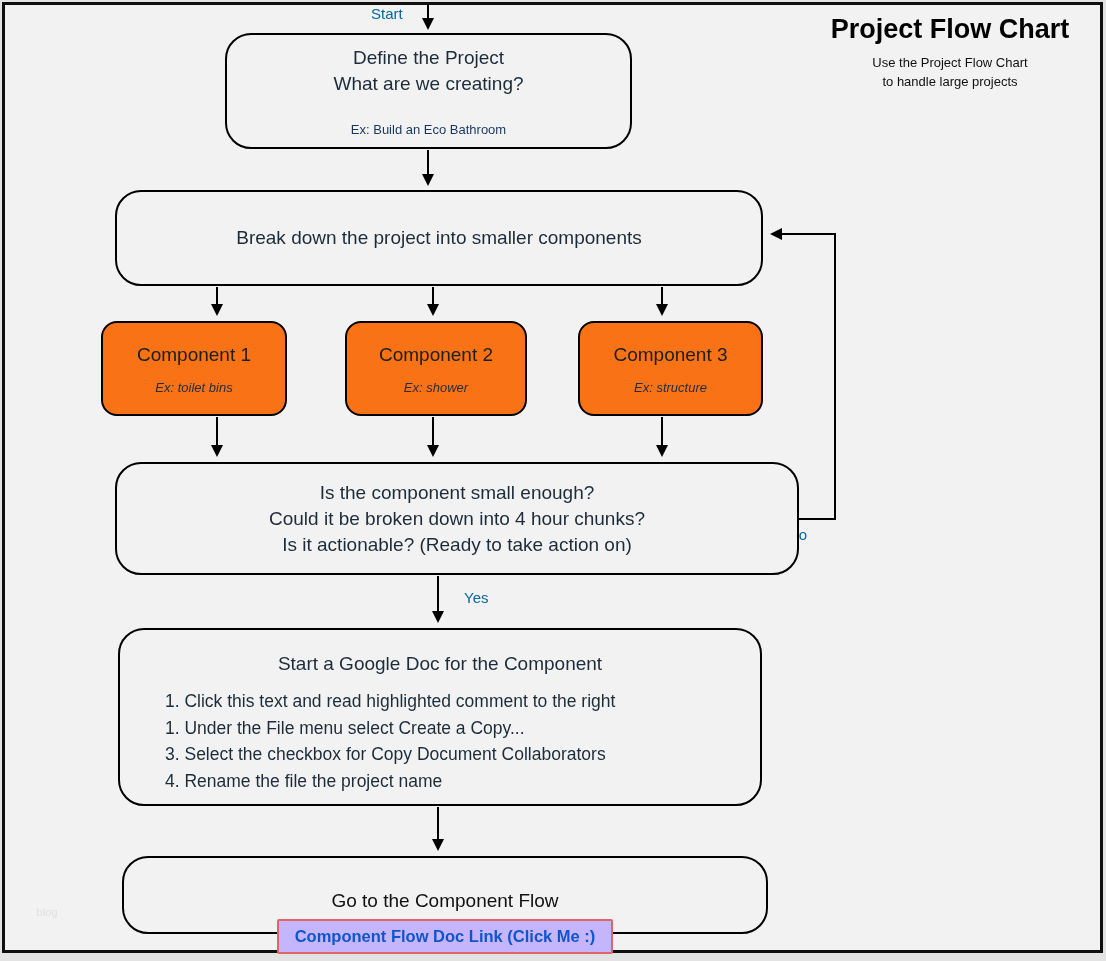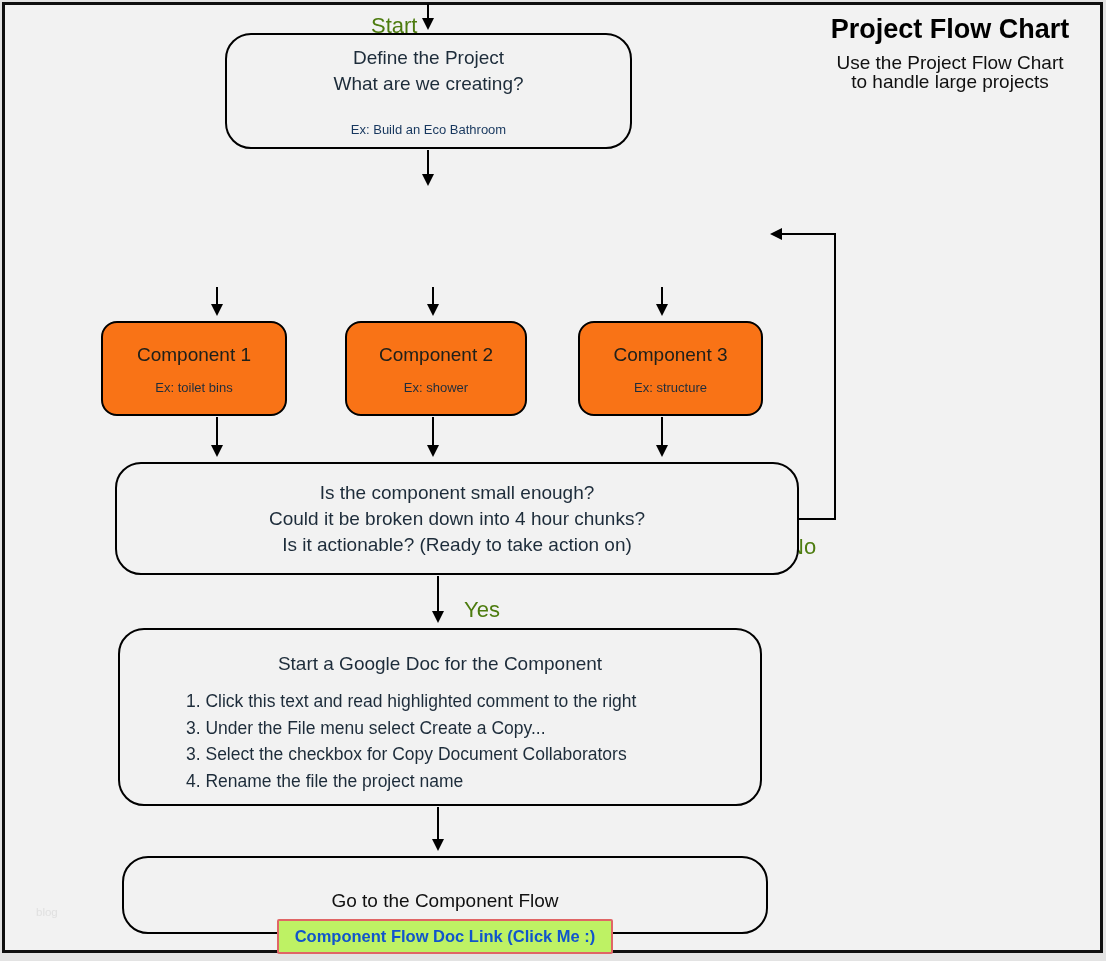--- a/index.html
+++ b/index.html
@@ -11,36 +11,36 @@
         background:#f2f2f2;display:flex;flex-direction:column;align-items:center;justify-content:center;
         color:#1d2c3a;font-size:19px;line-height:26px;text-align:center;}
   .node.yellow{background:#f97316;border-radius:16px;color:#20201a;border-width:2.5px;}
   .ex-text{font-size:13px;line-height:15px;margin-top:9px;color:#1f2d3c;}
   .ex-navy{color:#17375e;margin-top:25px;}
   .node-define{left:225px;top:33px;width:407px;height:116px;}
   .node-breakdown{left:115px;top:190px;width:648px;height:96px;}
   .node-comp1{left:101px;top:321px;width:186px;height:95px;}
   .node-comp2{left:345px;top:321px;width:182px;height:95px;}
   .node-comp3{left:578px;top:321px;width:185px;height:95px;}
-  .node.yellow .ex-text{margin-top:12px;}
+  .node.yellow .ex-text{margin-top:12px;font-style:italic;}
   .node-check{left:115px;top:462px;width:684px;height:113px;}
   .node-google{left:118px;top:628px;width:644px;height:178px;justify-content:flex-start;padding-top:21px;}
-  .steps{margin-top:11px;align-self:flex-start;margin-left:66px;text-align:left;
+  .steps{margin-top:11px;align-self:flex-start;margin-left:45px;text-align:left;
          font-size:17.5px;line-height:26.5px;color:#1d2c3a;}
   .node-goto{left:122px;top:856px;width:646px;height:78px;justify-content:flex-start;padding-top:30px;color:#111;}
-  .link-box{margin-top:5px;border:2px solid #e06666;background:#bef264;padding:2px 16px 3px 16px;
+  .link-box{margin-top:5px;border:2px solid #e06666;background:#c4b5fd;padding:2px 16px 3px 16px;
             border-radius:2px;cursor:pointer;}
   .link-text{color:#1155cc;font-weight:bold;font-size:16.5px;line-height:22px;}
-  .flow-label{position:absolute;font-size:22px;color:#4d7c0f;margin-top:8px;}
+  .flow-label{position:absolute;font-size:15px;color:#0369a1;}
   .lbl-start{left:371px;top:5px;}
   .lbl-yes{left:464px;top:589px;}
   .lbl-no{left:788px;top:526px;}
   .title-block{position:absolute;left:800px;top:14px;width:300px;text-align:center;}
   .chart-title{font-size:27px;font-weight:bold;color:#000;line-height:31px;}
-  .chart-subtitle{margin-top:8px;font-size:19px;line-height:19px;color:#111;}
+  .chart-subtitle{margin-top:8px;font-size:13px;line-height:19px;color:#111;}
   .watermark{position:absolute;left:36px;top:906px;font-size:11.5px;color:#e0e0e0;}
 </style>
 </head>
 <body>
 
 <div class="canvas">
   <div class="frame"></div>
 
   <svg class="connectors" width="1106" height="961">
     <defs>
@@ -74,20 +74,23 @@
       <div>to handle large projects</div>
     </div>
   </div>
 
   <div class="node node-define">
     <div>Define the Project</div>
     <div>What are we creating?</div>
     <div class="ex-text ex-navy">Ex: Build an Eco Bathroom</div>
   </div>
 
+  <div class="node node-breakdown">
+    <div>Break down the project into smaller components</div>
+  </div>
 
   <div class="node yellow node-comp1">
     <div>Component 1</div>
     <div class="ex-text">Ex: toilet bins</div>
   </div>
 
   <div class="node yellow node-comp2">
     <div>Component 2</div>
     <div class="ex-text">Ex: shower</div>
   </div>
@@ -100,21 +103,21 @@
   <div class="node node-check">
     <div>Is the component small enough?</div>
     <div>Could it be broken down into 4 hour chunks?</div>
     <div>Is it actionable? (Ready to take action on)</div>
   </div>
 
   <div class="node node-google">
     <div>Start a Google Doc for the Component</div>
     <div class="steps">
       <div>1. Click this text and read highlighted comment to the right</div>
-      <div>3. Under the File menu select Create a Copy...</div>
+      <div>1. Under the File menu select Create a Copy...</div>
       <div>3. Select the checkbox for Copy Document Collaborators</div>
       <div>4. Rename the file the project name</div>
     </div>
   </div>
 
   <div class="node node-goto">
     <div>Go to the Component Flow</div>
     <div class="link-box">
       <span class="link-text">Component Flow Doc Link (Click Me :)</span>
     </div>

